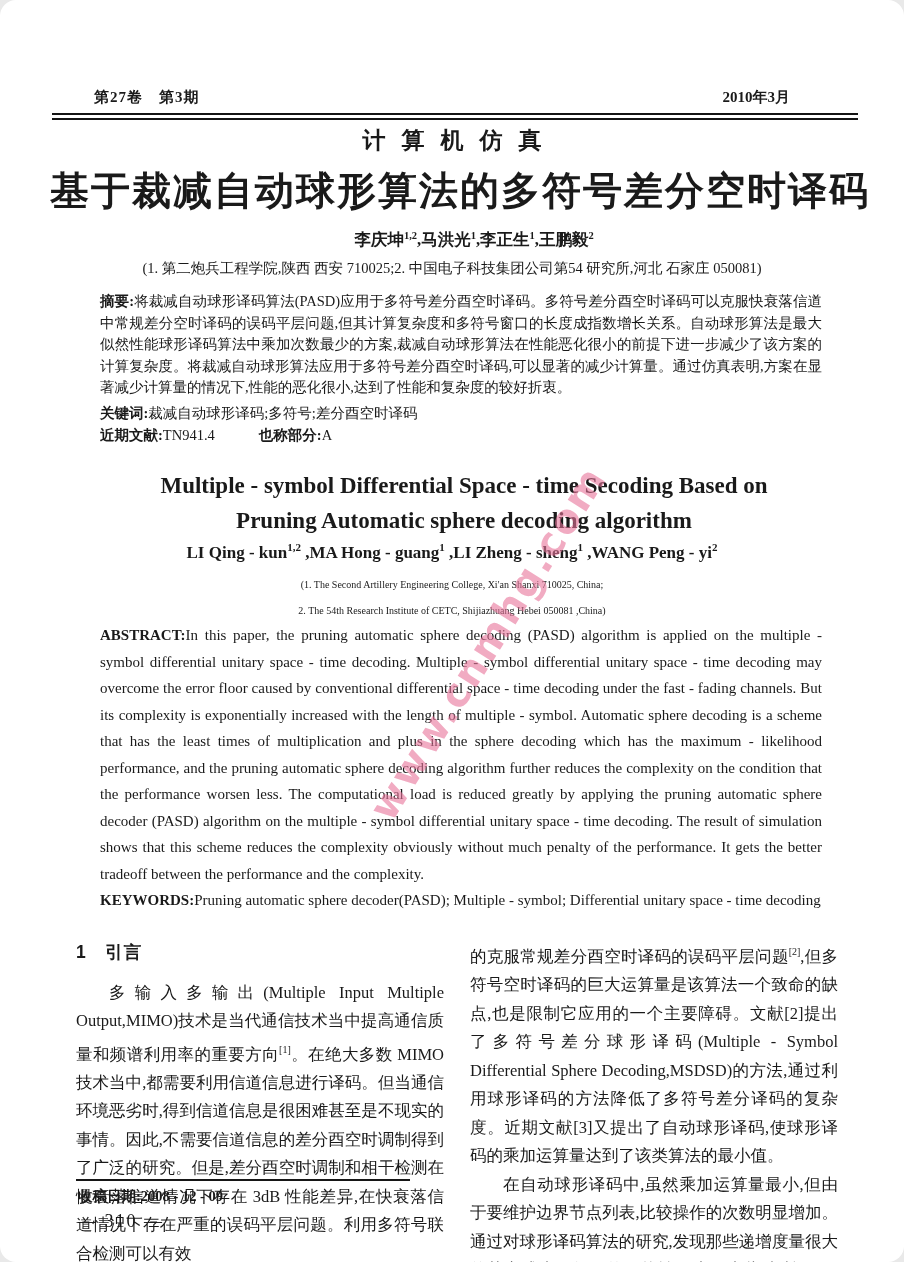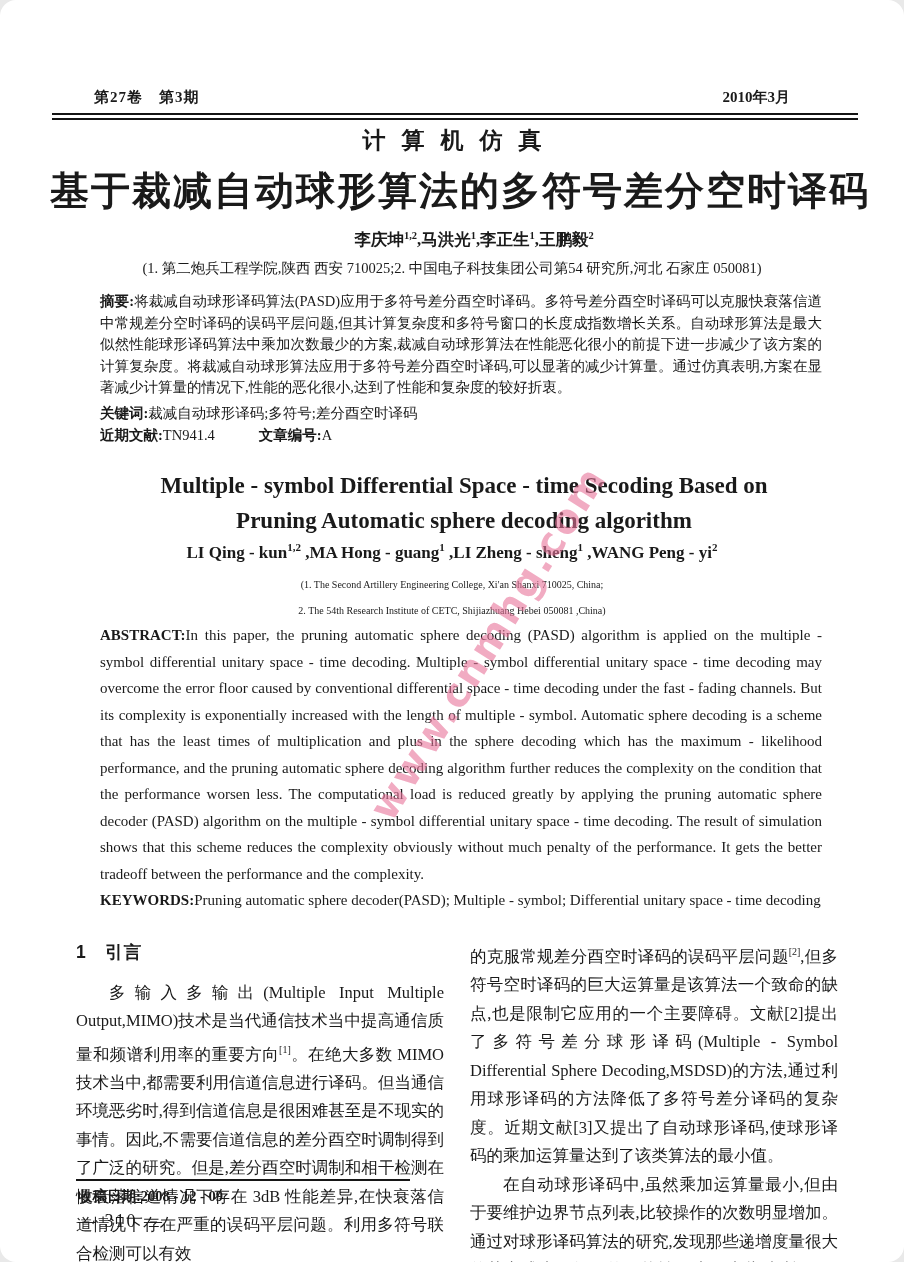--- a/index.html
+++ b/index.html
@@ -81,21 +81,21 @@
 
   <div class="cn-abstract">
     <b class="lbl">摘要:</b><span>将裁减自动球形译码算法(PASD)应用于多符号差分酉空时译码。多符号差分酉空时译码可以克服快衰落信道中常规差分空时译码的误码平层问题,但其计算复杂度和多符号窗口的长度成指数增长关系。自动球形算法是最大似然性能球形译码算法中乘加次数最少的方案,裁减自动球形算法在性能恶化很小的前提下进一步减少了该方案的计算复杂度。将裁减自动球形算法应用于多符号差分酉空时译码,可以显著的减少计算量。通过仿真表明,方案在显著减少计算量的情况下,性能的恶化很小,达到了性能和复杂度的较好折衷。</span>
   </div>
 
   <div class="cn-keywords">
     <b class="lbl">关键词:</b><span>裁减自动球形译码;多符号;差分酉空时译码</span>
   </div>
 
   <div class="cn-clc">
-    <b class="lbl">近期文献:</b><span>TN941.4</span><span class="gap"></span><b class="lbl">文章编号:</b><span>A</span>
+    <b class="lbl">近期文献:</b><span>TN941.4</span><span class="gap"></span><b class="lbl">也称部分:</b><span>A</span>
   </div>
 
   <h2 class="en-title">
     <span>Multiple - symbol Differential Space - time Secoding Based on</span><br>
     <span>Pruning Automatic sphere decoding algorithm</span>
   </h2>
 
   <div class="en-authors">
     <span>LI Qing - kun</span><sup>1,2</sup><span> ,</span><span>MA Hong - guang</span><sup>1</sup><span> ,</span><span>LI Zheng - sheng</span><sup>1</sup><span> ,</span><span>WANG Peng - yi</span><sup>2</sup>
   </div>

